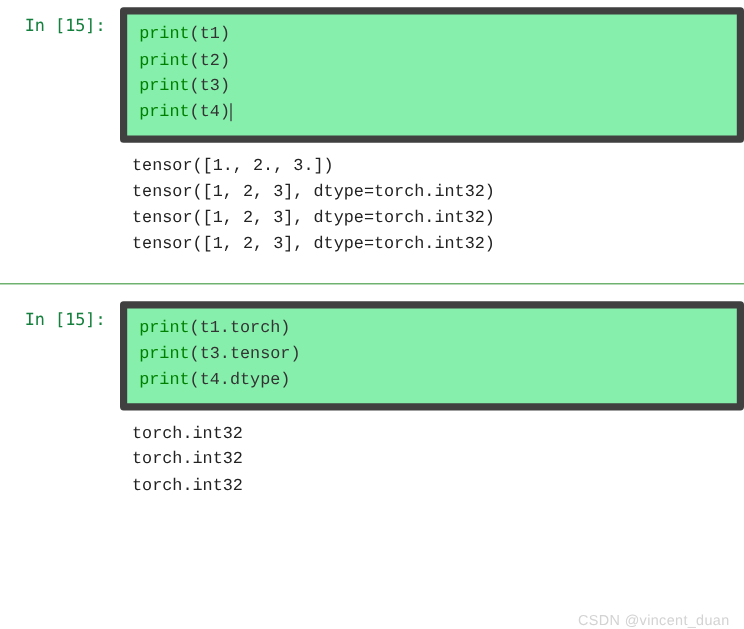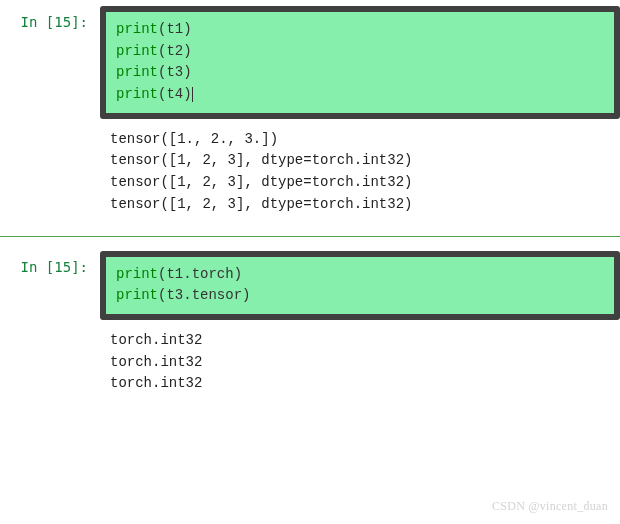--- a/index.html
+++ b/index.html
@@ -53,24 +53,24 @@
       vertical-align: middle;
       margin-left: 0px;
     }
     .sep {
       border-top: 1px solid #4ca04c;
       margin: 8px 0;
     }
     .watermark {
       position: absolute;
       right: 12px;
-      bottom: 10px;
+      bottom: 0;
       color: #d3d3d3;
       font-size: 12px;
-      font-family: Liberation Serif, serif;
+      font-family: Liberation Sans, sans-serif;
       letter-spacing: 0.3px;
     }
   </style>
 </head>
 <body>
 
 <div class="cell">
   <div class="prompt">
     <span>In </span><span>[15]:</span>
   </div>
@@ -93,20 +93,21 @@
 <div class="sep"></div>
 
 <div class="cell">
   <div class="prompt">
     <span>In </span><span>[15]:</span>
   </div>
   <div class="cell-content">
     <div class="input-area">
       <div class="code-line"><span class="py-builtin">print</span><span class="py-paren">(</span><span class="py-name">t1.torch</span><span class="py-paren">)</span></div>
       <div class="code-line"><span class="py-builtin">print</span><span class="py-paren">(</span><span class="py-name">t3.tensor</span><span class="py-paren">)</span></div>
+      <div class="code-line"><span class="py-builtin">print</span><span class="py-paren">(</span><span class="py-name">t4.dtype</span><span class="py-paren">)</span></div>
     </div>
     <div class="output-area">
       <div class="code-line">torch.int32</div>
       <div class="code-line">torch.int32</div>
       <div class="code-line">torch.int32</div>
     </div>
   </div>
 </div>
 
 <div class="watermark">CSDN @vincent_duan</div>

